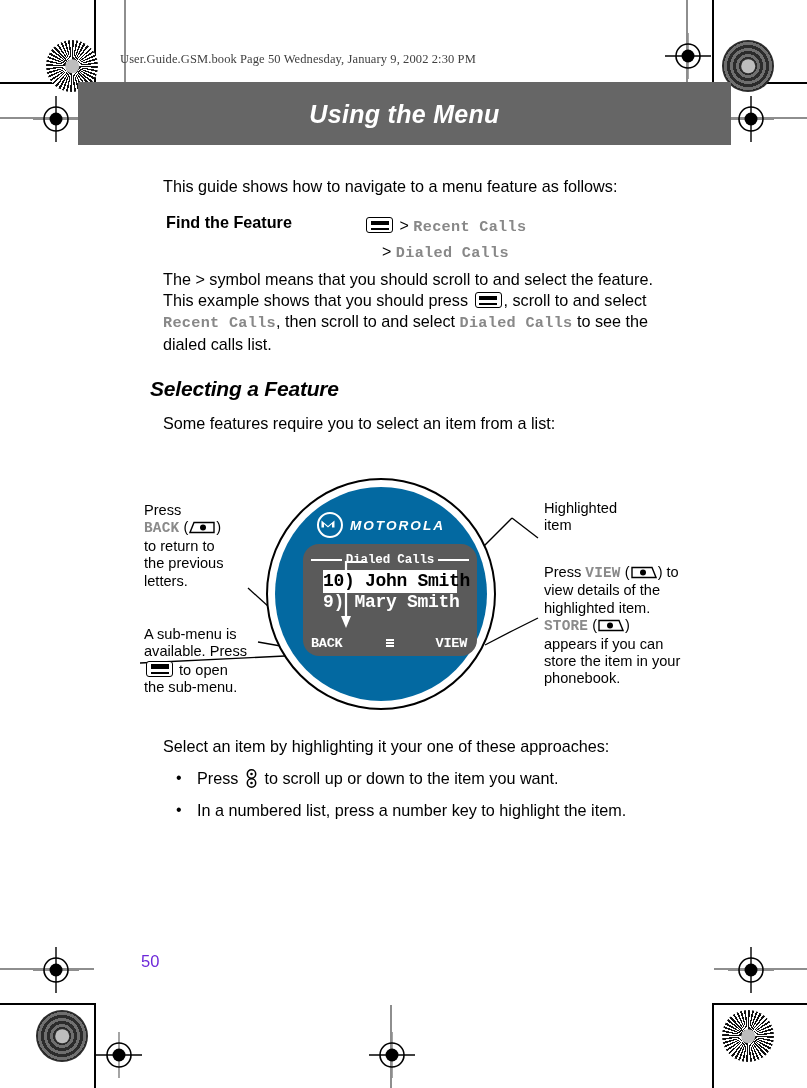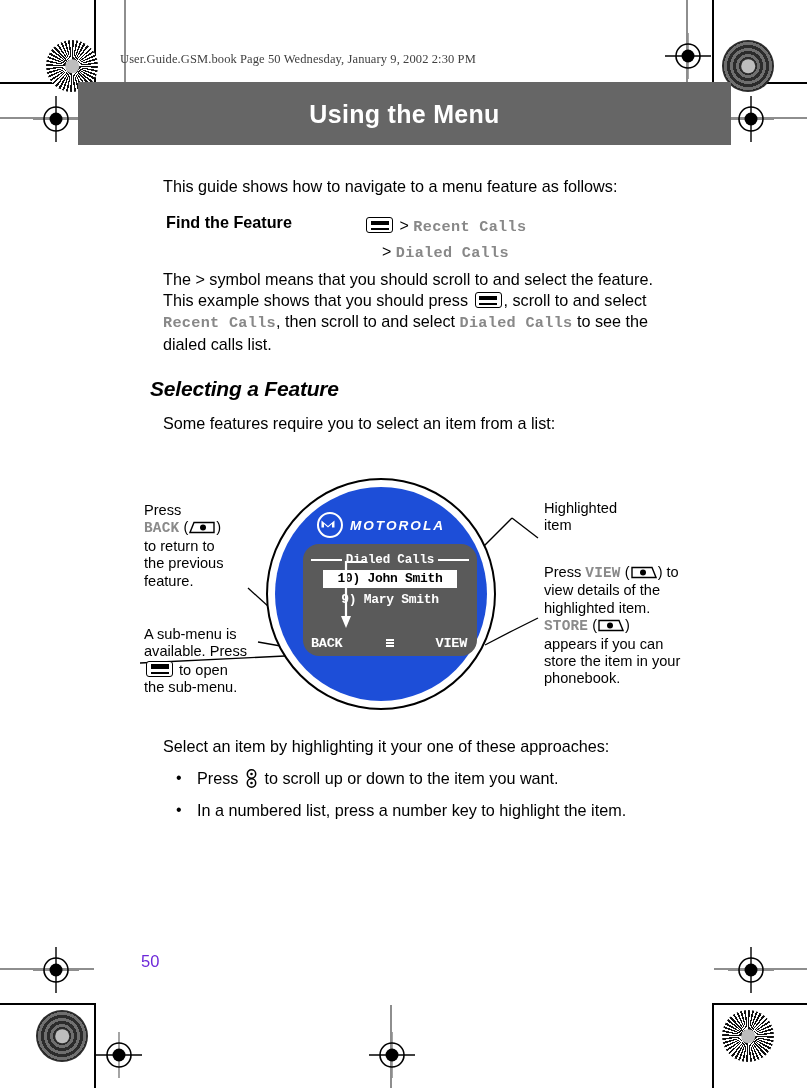--- a/index.html
+++ b/index.html
@@ -83,20 +83,21 @@
   }
   .chapter-title {
     position: absolute;
     left: 0; right: 0;
     top: 50%;
     transform: translateY(-50%);
     text-align: center;
     color: #ffffff;
     font-size: 25px;
     font-weight: bold;
+    font-style: italic;
     letter-spacing: .3px;
   }
 
   .content {
     position: absolute;
     left: 163px;
     top: 176px;
     width: 498px;
   }
 
@@ -242,21 +243,21 @@
     border: 2px solid #000;
     background: #ffffff;
   }
   .phone-body {
     position: absolute;
     left: 9px;
     top: 9px;
     right: 9px;
     bottom: 9px;
     border-radius: 50%;
-    background: #1d4ed8;
+    background: #0369a1;
   }
   .moto-logo {
     position: absolute;
     left: 50%;
     top: 25px;
     transform: translateX(-50%);
     display: flex;
     align-items: center;
     gap: 7px;
     white-space: nowrap;
@@ -310,21 +311,21 @@
     letter-spacing: -.2px;
     white-space: nowrap;
   }
   .scr-item {
     position: absolute;
     left: 20px;
     right: 20px;
     text-align: center;
     font-family: "Liberation Mono", monospace;
     font-weight: bold;
-    font-size: 13px;
+    font-size: 18px;
     letter-spacing: -.3px;
     color: #ffffff;
     white-space: nowrap;
   }
   .scr-item.highlighted {
     background: #ffffff;
     color: #000000;
     top: 26px;
     padding: 1px 0 2px;
   }
@@ -549,21 +550,21 @@
 
   <div class="callout left-1">
     <span>Press</span><br>
     <span class="sk-name">BACK</span>
     (<span class="icon-softkey"><svg width="26" height="13" viewBox="0 0 26 13">
           <polygon points="5,1.5 25,1.5 25,11.5 1,11.5" fill="#fff" stroke="#000" stroke-width="1.4"></polygon>
           <circle cx="14" cy="6.6" r="3" fill="#000"></circle>
         </svg></span>)<br>
     <span>to return to</span><br>
     <span>the previous</span><br>
-    <span>feature.</span>
+    <span>letters.</span>
   </div>
 
   <div class="callout left-2">
     <span>A sub-menu is</span><br>
     <span>available. Press</span><br>
     <span class="icon-menukey"></span>
     <span>to open</span><br>
     <span>the sub-menu.</span>
   </div>
 

